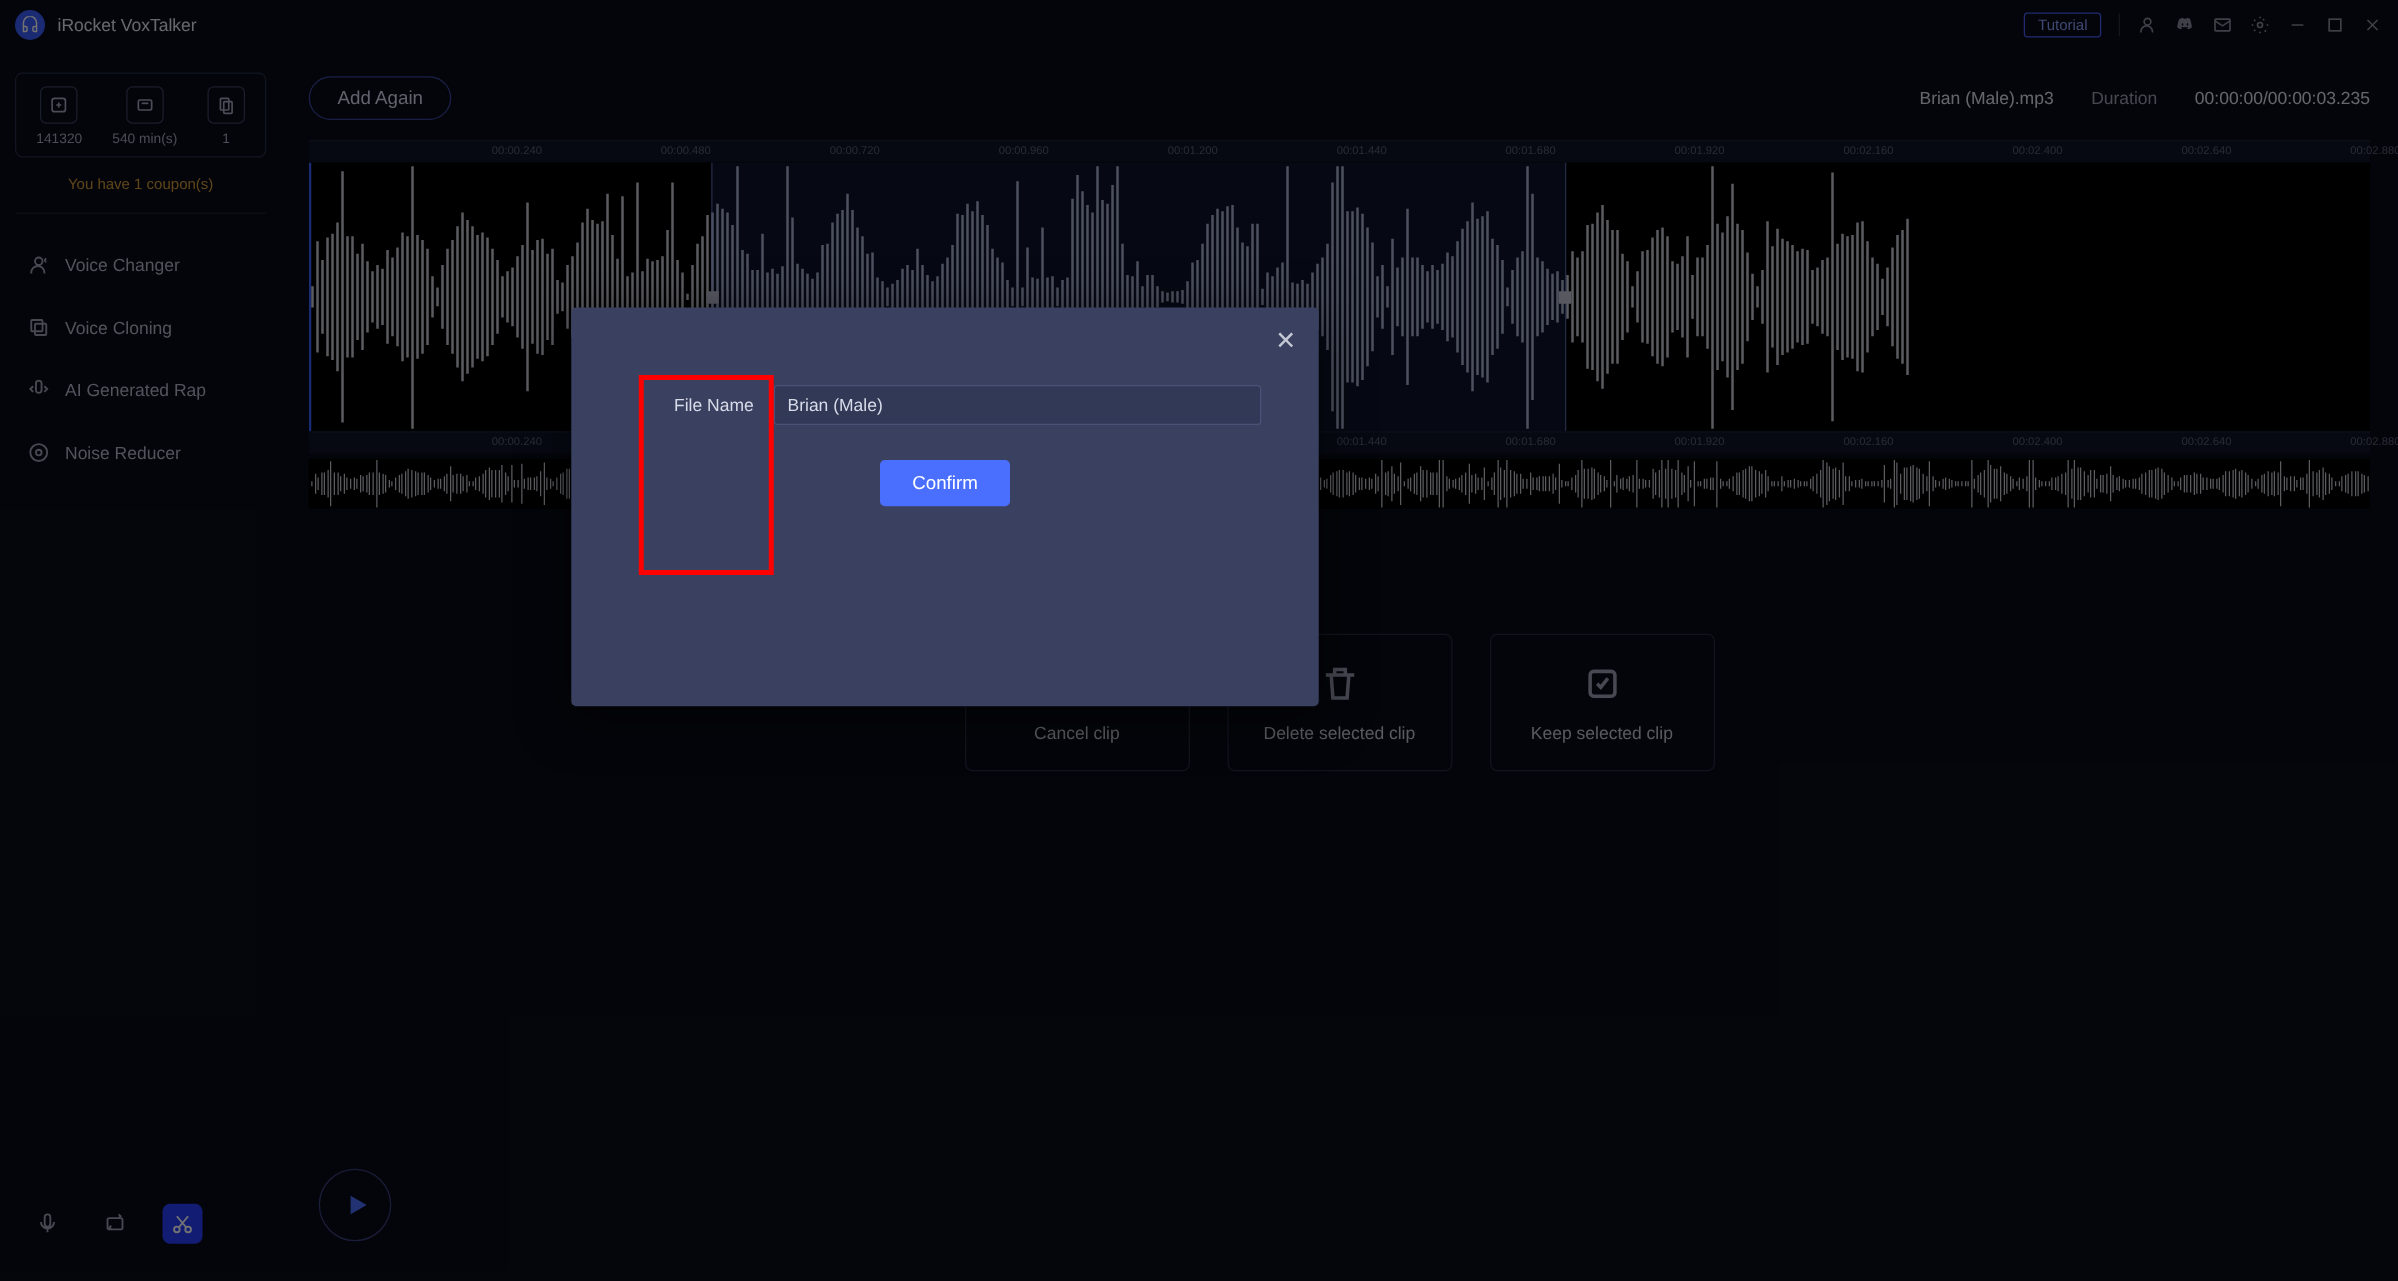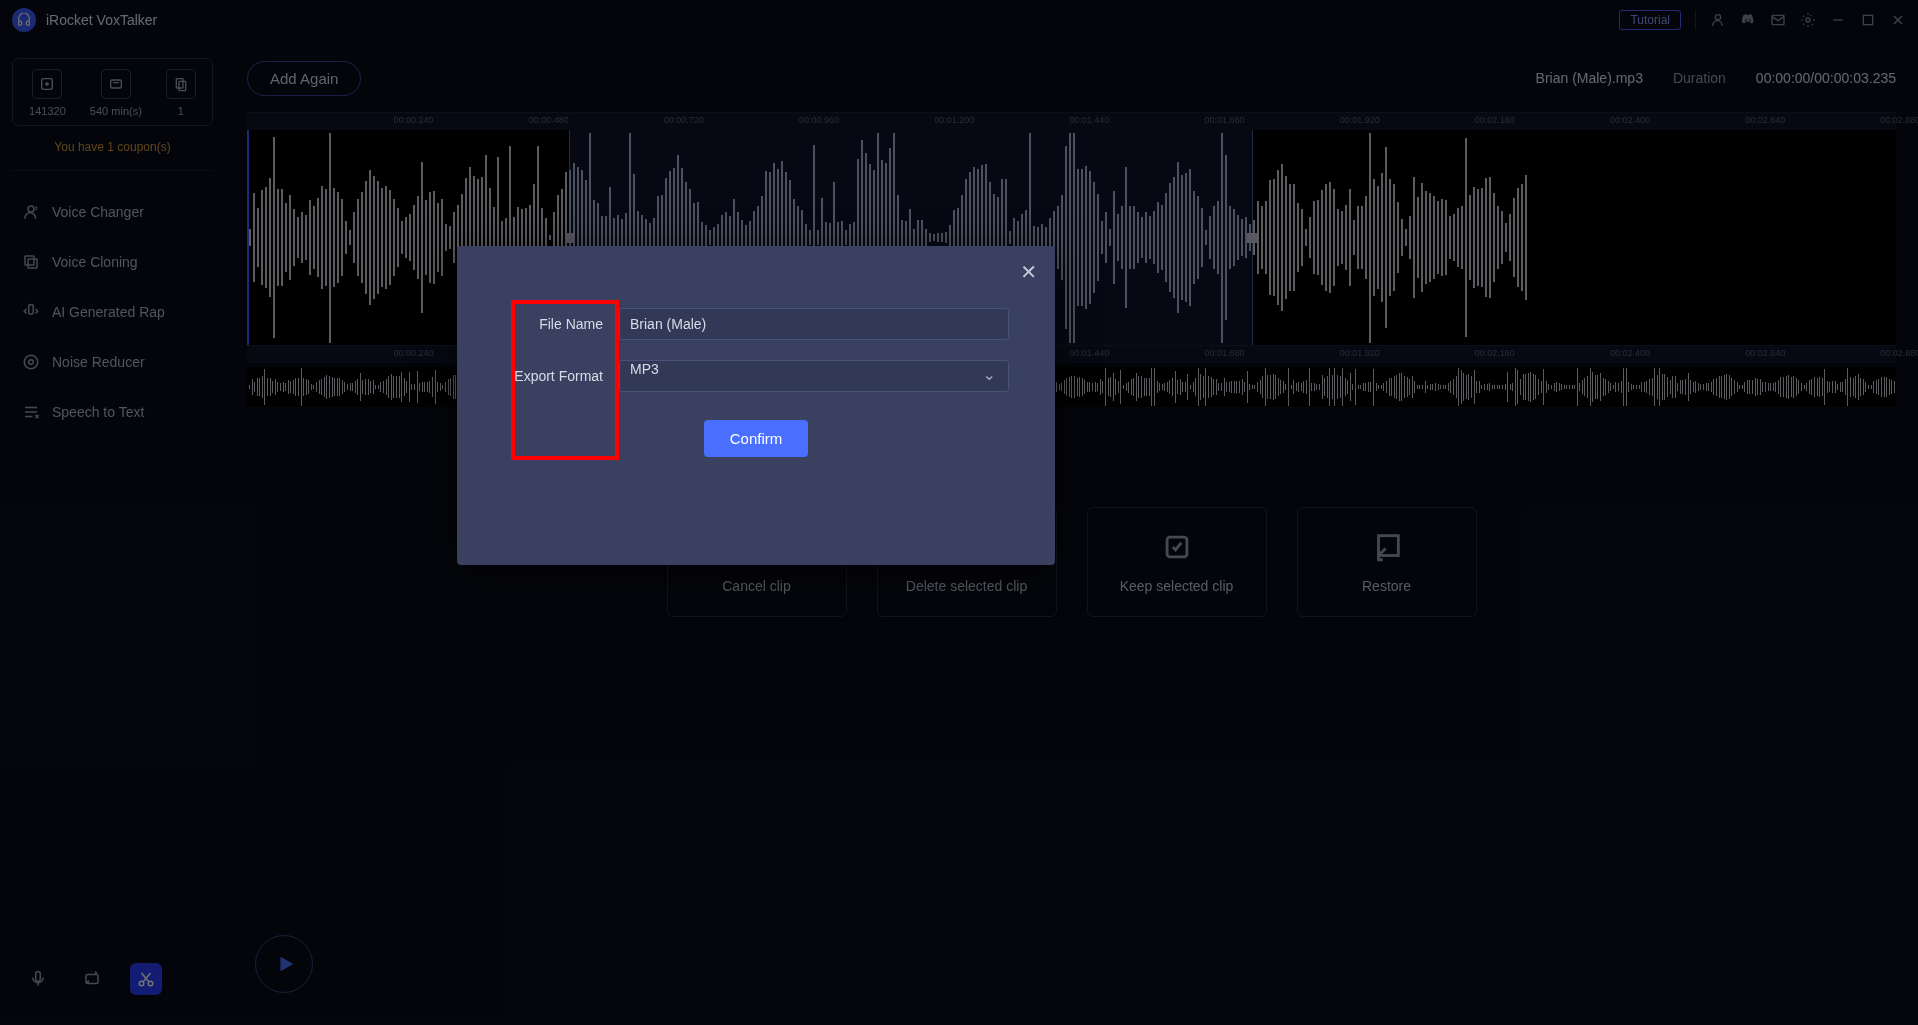--- a/index.html
+++ b/index.html
@@ -187,26 +187,20 @@
             <path d="M12 2a3 3 0 013 3v7a3 3 0 01-6 0V5a3 3 0 013-3zM6 8l-3 3 3 3M18 8l3 3-3 3"></path>
           </svg>
           <span>AI Generated Rap</span>
         </div>
       <div class="nav-item">
           <svg viewBox="0 0 24 24" fill="none" stroke="currentColor" stroke-width="2">
             <circle cx="12" cy="12" r="9"></circle>
             <circle cx="12" cy="12" r="3"></circle>
           </svg>
           <span>Noise Reducer</span>
-        </div>
-      <div class="nav-item">
-          <svg viewBox="0 0 24 24" fill="none" stroke="currentColor" stroke-width="2">
-            <path d="M4 6h16M4 12h16M4 18h10M18 16l4 4m0-4l-4 4"></path>
-          </svg>
-          <span>Speech to Text</span>
         </div>
     </div>
     <div class="sidebar-bottom">
       <div class="bicon">
           <svg width="18" height="18" viewBox="0 0 24 24" fill="none" stroke="currentColor" stroke-width="2">
             <path d="M12 2a3 3 0 013 3v7a3 3 0 01-6 0V5a3 3 0 013-3zM19 10a7 7 0 01-14 0M12 17v4"></path>
           </svg>
         </div>
       <div class="bicon">
           <svg width="18" height="18" viewBox="0 0 24 24" fill="none" stroke="currentColor" stroke-width="2">
@@ -1252,27 +1246,20 @@
           </svg>
         <span class="action-card-label">Delete selected clip</span>
       </div>
       <div class="action-card">
         <svg viewBox="0 0 24 24" fill="none" stroke="currentColor" stroke-width="2">
             <rect x="5" y="5" width="14" height="14" rx="2"></rect>
             <path d="M9 12l2 2 4-5"></path>
           </svg>
         <span class="action-card-label">Keep selected clip</span>
       </div>
-      <div class="action-card">
-        <svg viewBox="0 0 24 24" fill="none" stroke="currentColor" stroke-width="2">
-            <rect x="6" y="4" width="14" height="14"></rect>
-            <path d="M6 18v3h3M6 18l5-5"></path>
-          </svg>
-        <span class="action-card-label">Restore</span>
-      </div>
     </div>
   </div>
 </div>
 
 <div class="footer-bar">
   <div class="play-btn">
     <svg viewBox="0 0 24 24" fill="currentColor">
         <path d="M6 4l14 8-14 8z"></path>
       </svg>
   </div>
@@ -1281,19 +1268,15 @@
 <div class="overlay-dim"></div>
 
 <div class="modal">
   <div class="modal-close">✕</div>
   <div class="modal-label-box"></div>
   <div class="modal-body">
     <div class="modal-row">
       <div class="modal-label-col">File Name</div>
       <input class="modal-input" value="Brian (Male)" style="">
     </div>
-    <div class="modal-row">
-      <div class="modal-label-col">Export Format</div>
-      <div class="modal-input modal-select"><span>MP3</span></div>
-    </div>
     <button class="confirm-btn">Confirm</button>
   </div>
 </div>
 
 </body></html>

